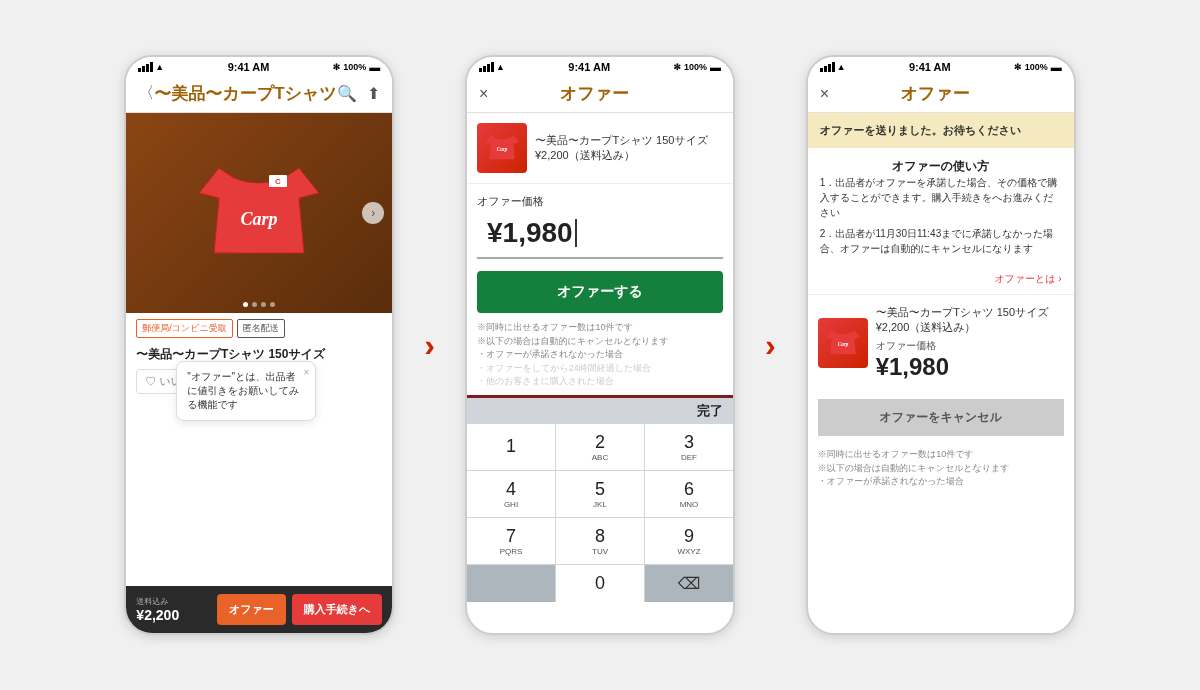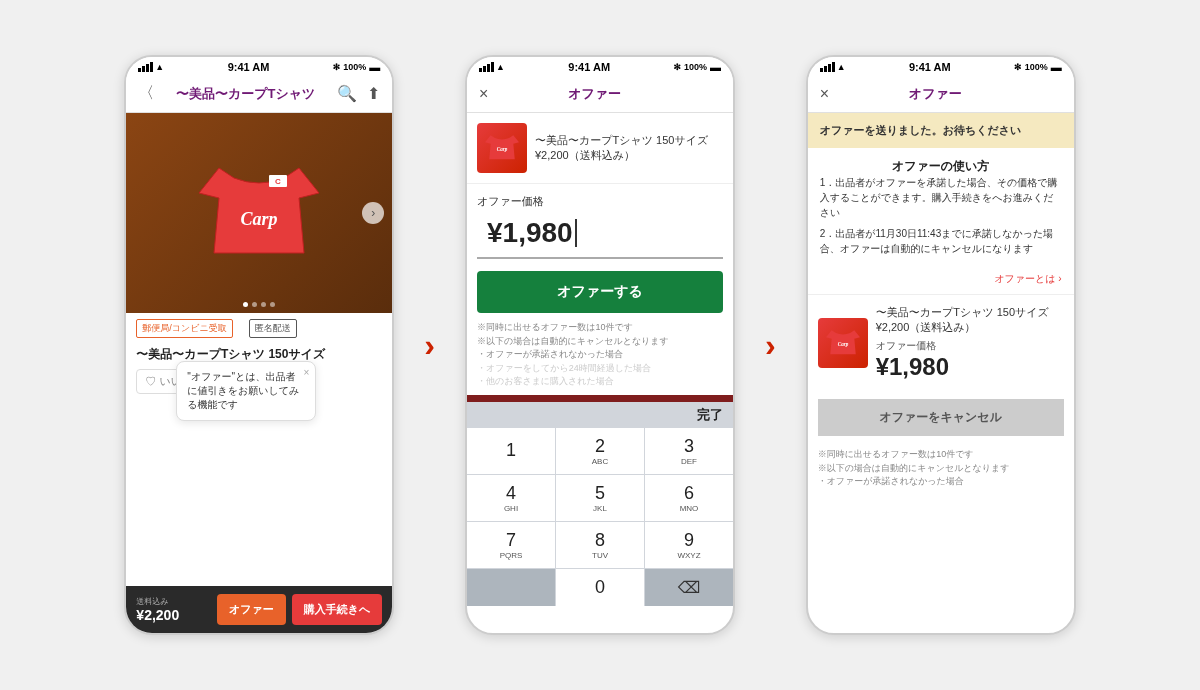--- a/index.html
+++ b/index.html
@@ -59,23 +59,23 @@
       background: #fff;
       border-bottom: 1px solid #e0e0e0;
       display: flex;
       align-items: center;
       justify-content: space-between;
       padding: 6px 12px;
       flex-shrink: 0;
       height: 38px;
     }
     .nav-title {
-      font-size: 13px;
-      font-weight: 600;
-      color: #701a75;
+      font-size: 17px;
+      font-weight: 600;
+      color: #a16207;
     }
     .nav-icon {
       font-size: 16px;
       color: #555;
       cursor: pointer;
     }
     .nav-left { display: flex; align-items: center; gap: 6px; }
     .nav-right { display: flex; align-items: center; gap: 10px; }
 
     
@@ -120,21 +120,21 @@
       left: 50%;
       transform: translateX(-50%);
       display: flex;
       gap: 4px;
     }
     .dot { width: 5px; height: 5px; border-radius: 50%; background: rgba(255,255,255,0.5); }
     .dot.active { background: #fff; }
 
     .product-tags {
       display: flex;
-      gap: 16px;
+      gap: 4px;
       padding: 6px 10px 4px;
       flex-shrink: 0;
     }
     .tag {
       font-size: 9px;
       padding: 2px 5px;
       border-radius: 2px;
       border: 1px solid #555;
       color: #555;
     }
@@ -295,21 +295,21 @@
       color: #888;
       line-height: 1.5;
       flex-shrink: 0;
     }
 
     .keyboard-header {
       background: #d1d5db;
       display: flex;
       justify-content: flex-end;
       padding: 4px 10px;
-      border-top: 7px solid #7f1d1d;
+      border-top: 3px solid #7f1d1d;
       flex-shrink: 0;
     }
     .keyboard-done-btn {
       font-size: 13px;
       font-weight: 600;
       color: #222;
       cursor: pointer;
     }
 
     .keyboard-grid {

